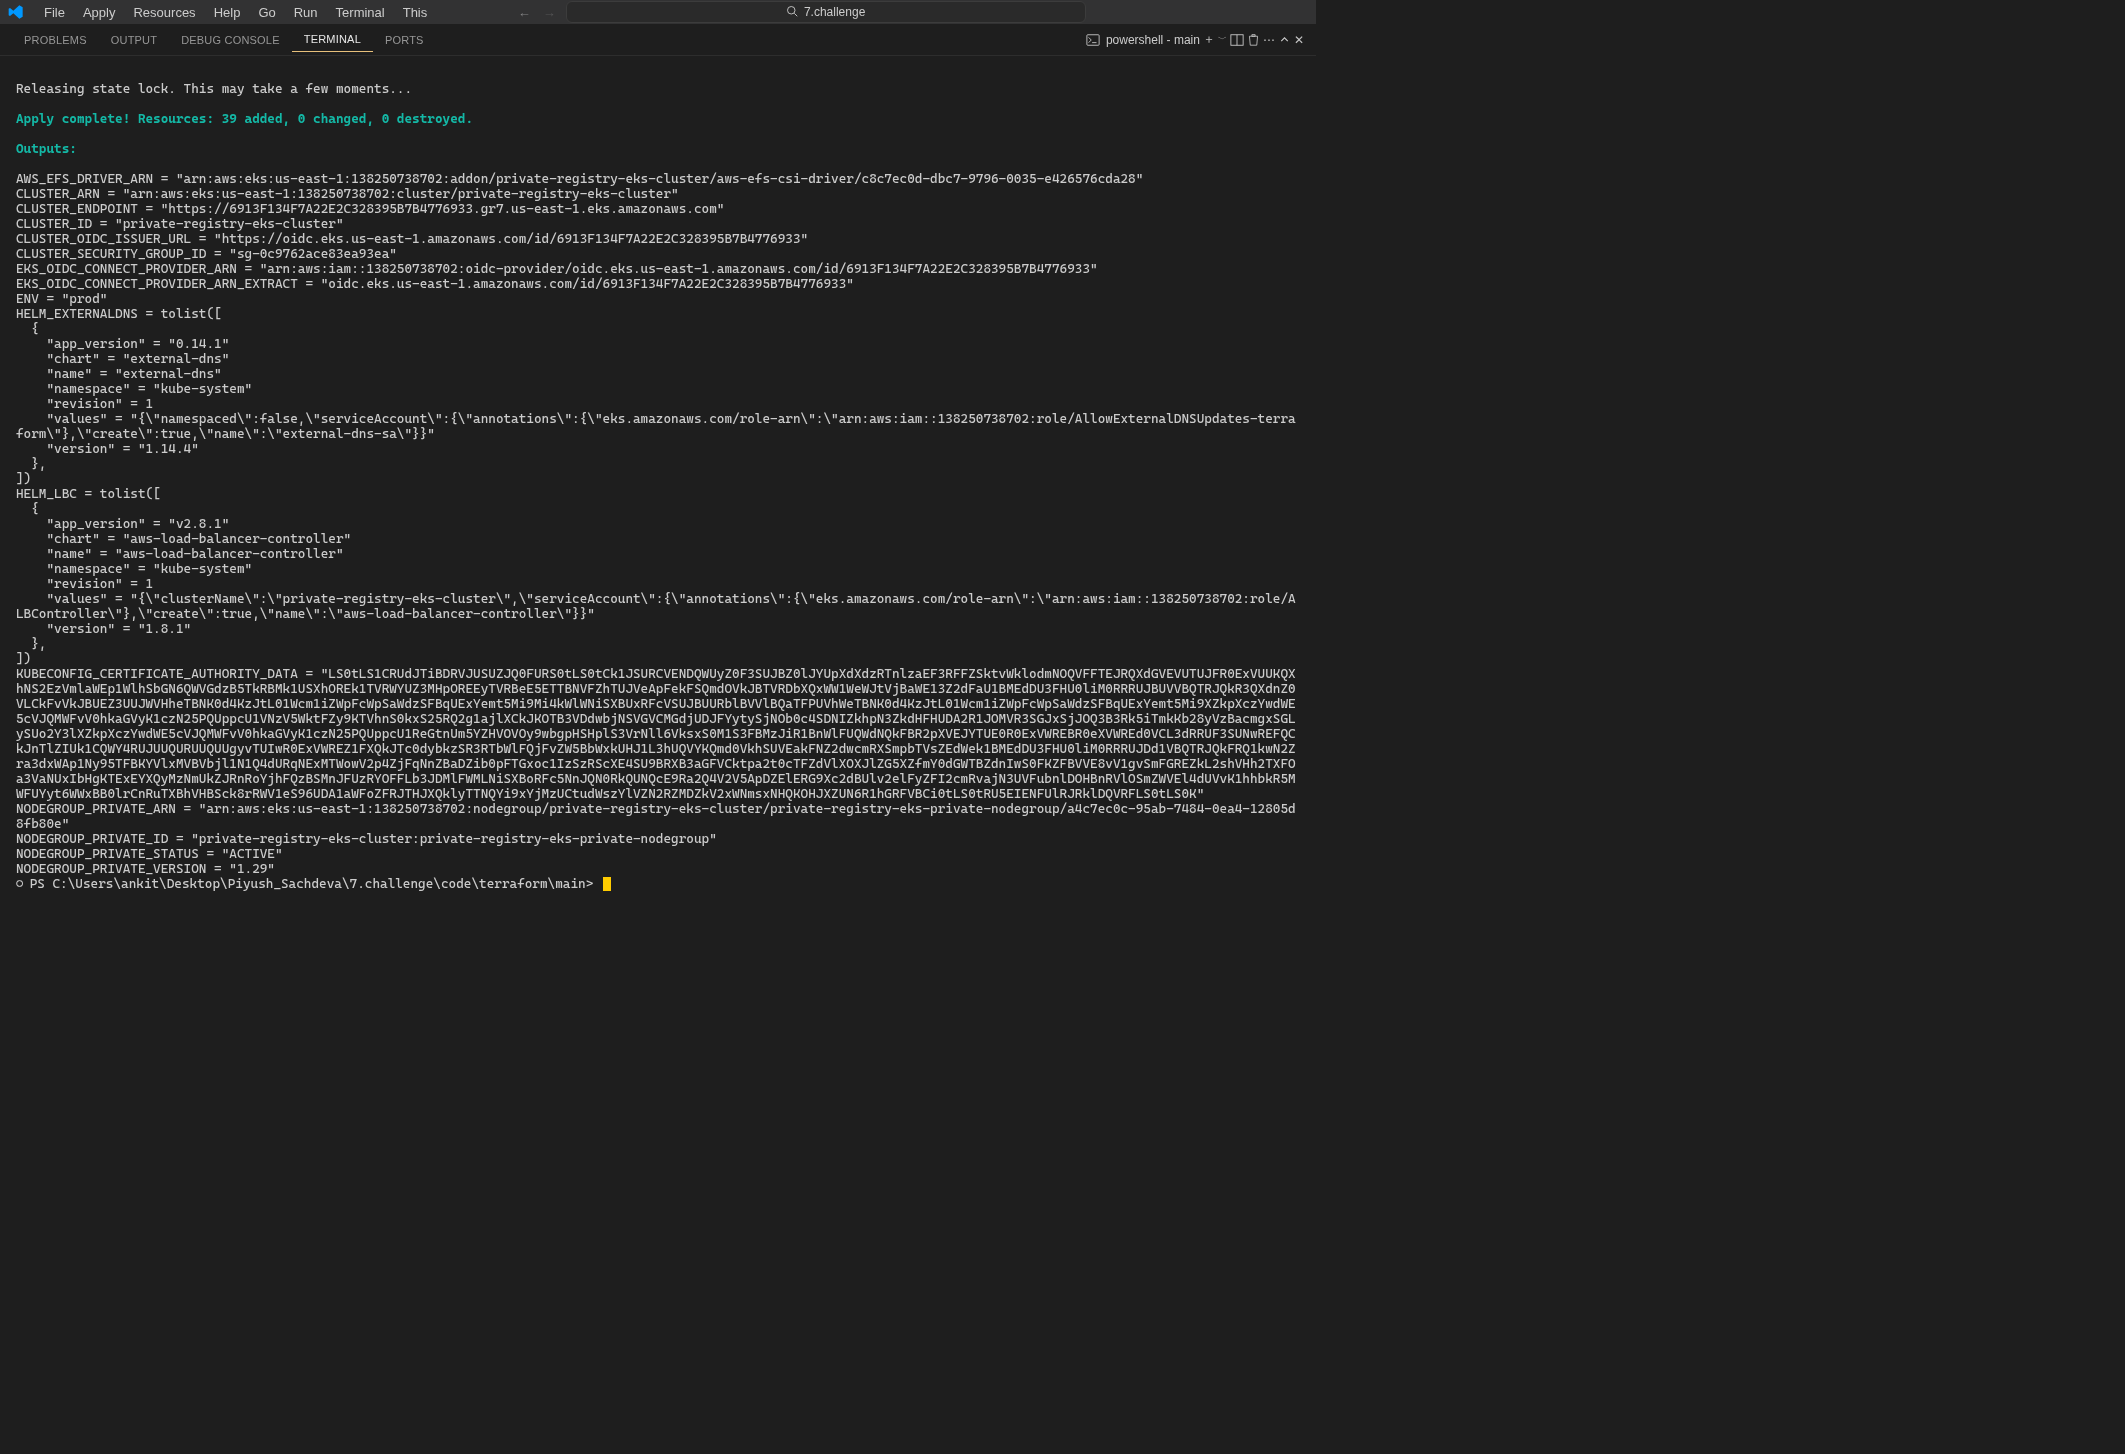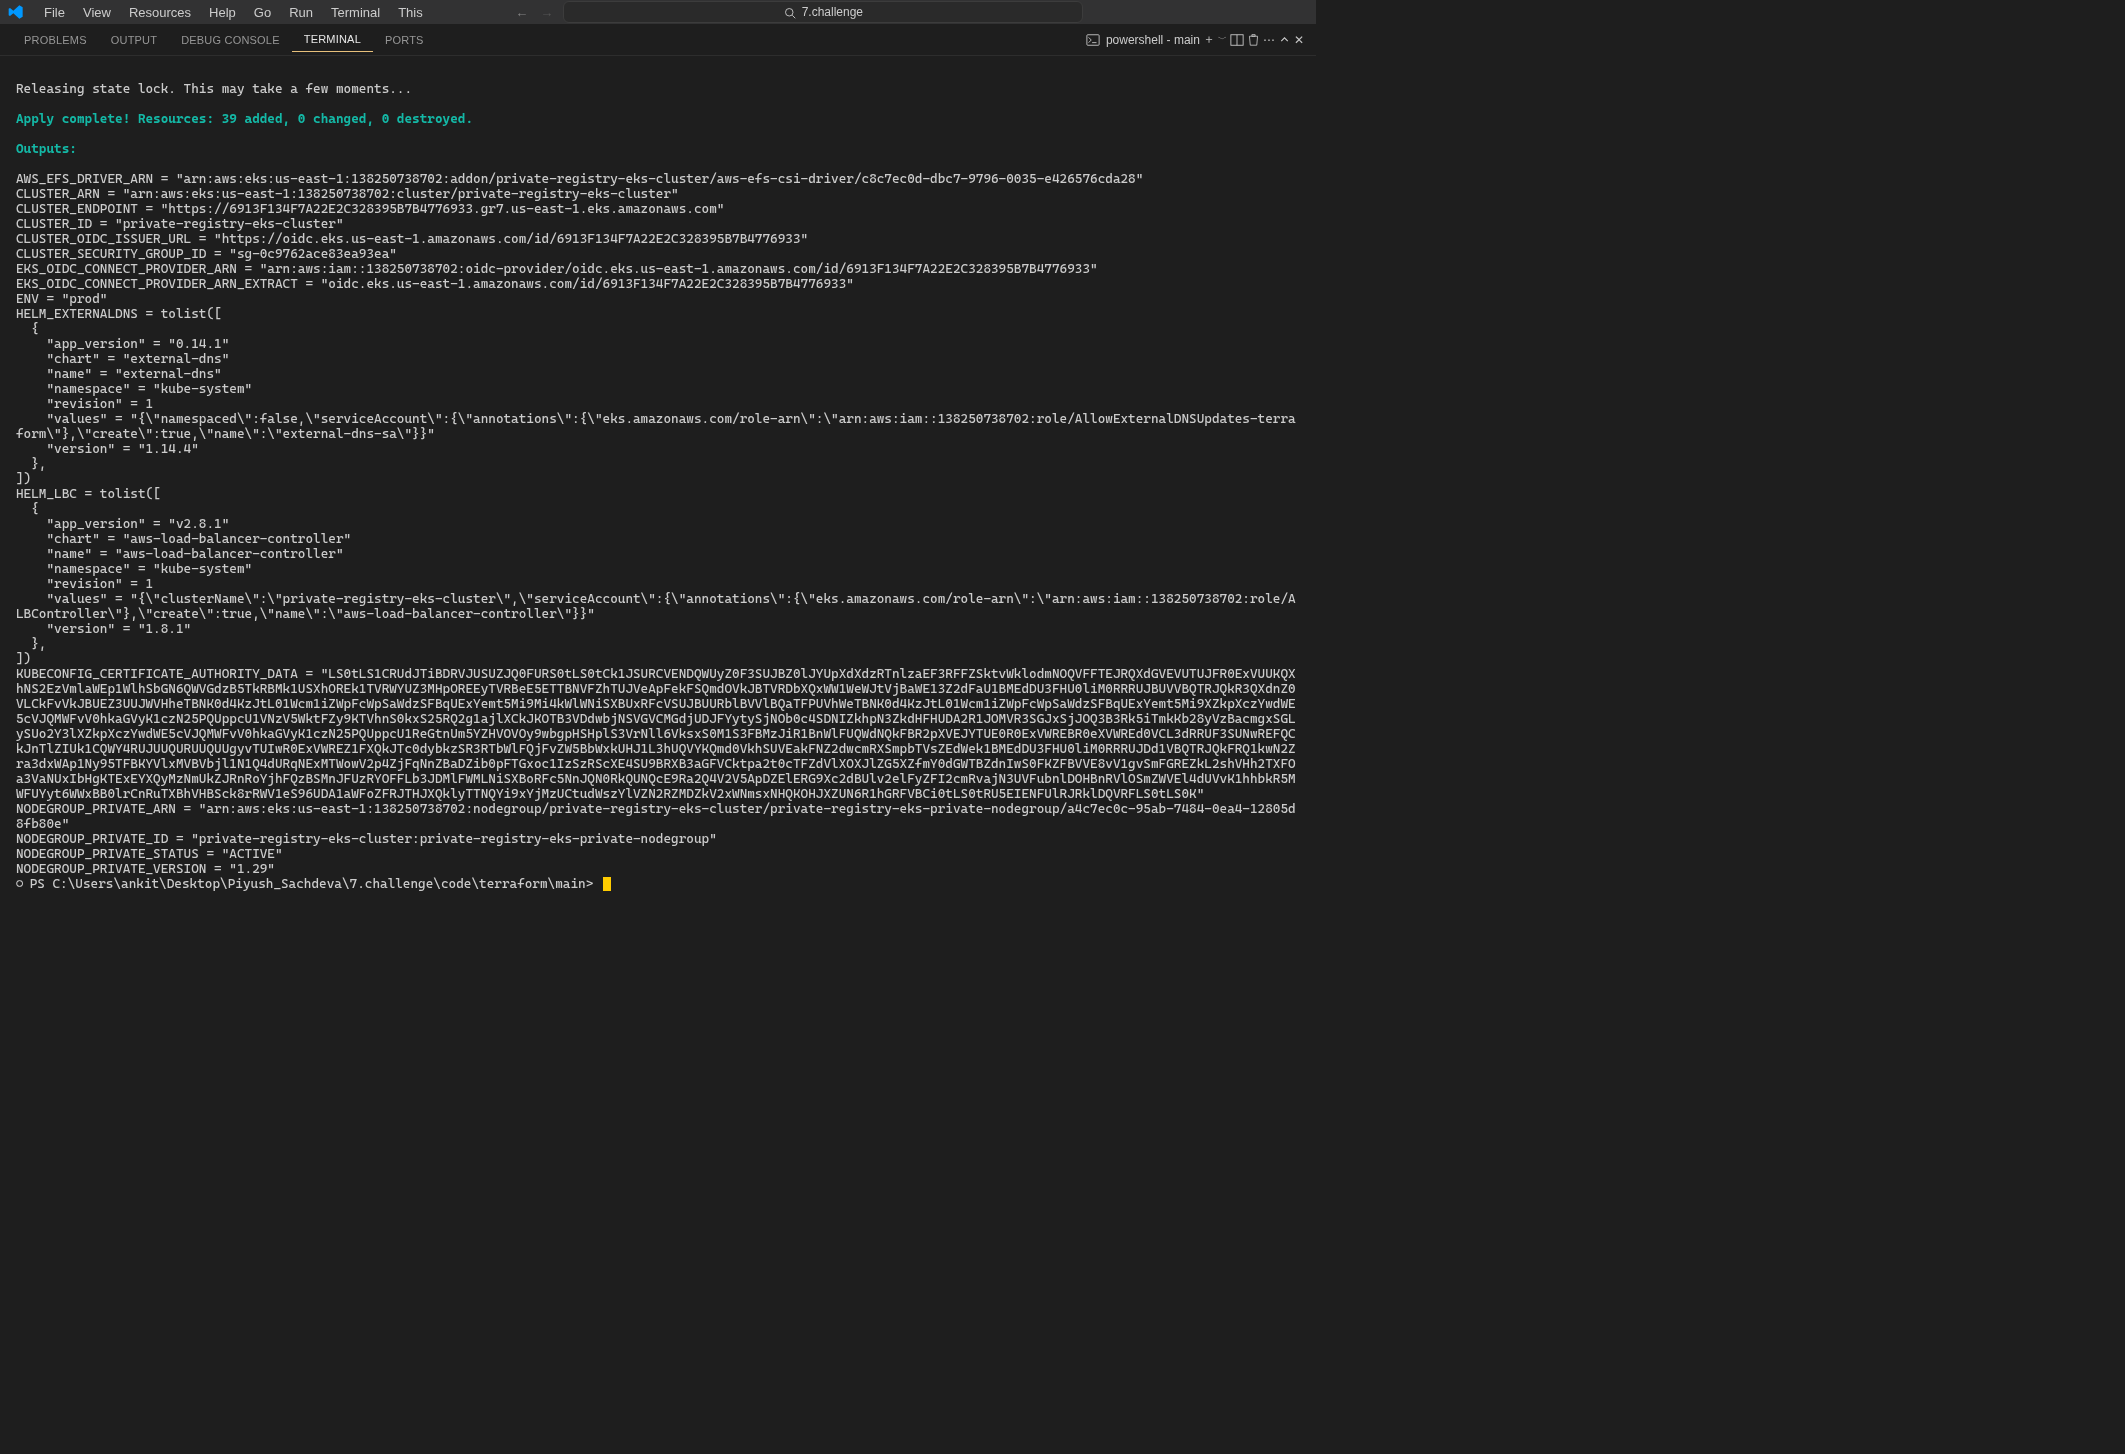--- a/index.html
+++ b/index.html
@@ -39,21 +39,21 @@
   gap: 10px;
 }
 .nav-arrows { display: flex; gap: 12px; color: #858585; }
 .search-box {
   background: #2a2a2a;
   border: 1px solid #3c3c3c;
   border-radius: 6px;
   padding: 3px 10px;
   width: 520px;
   display: flex;
-  align-items: flex-end;
+  align-items: flex-start;
   justify-content: center;
   gap: 6px;
   color: #cccccc;
   font-size: 12px;
 }
 .panel-tabs {
   height: 32px;
   display: flex;
   align-items: center;
   padding: 0 12px;
@@ -107,21 +107,21 @@
 <body>
 
 <div class="titlebar">
   <span class="vscode-icon">
     <svg width="16" height="16" viewBox="0 0 24 24">
         <path fill="#0098ff" d="M17 2l5 3v14l-5 3-9-8 -5 4-2-1V7l2-1 5 4 9-8z"></path>
       </svg>
   </span>
   <div class="menu-items">
     <span class="menu-item">File</span>
-    <span class="menu-item">View</span>
+    <span class="menu-item">Apply</span>
     <span class="menu-item">Resources</span>
     <span class="menu-item">Help</span>
     <span class="menu-item">Go</span>
     <span class="menu-item">Run</span>
     <span class="menu-item">Terminal</span>
     <span class="menu-item">This</span>
   </div>
   <div class="titlebar-center">
     <div class="nav-arrows">
       <span>←</span>

